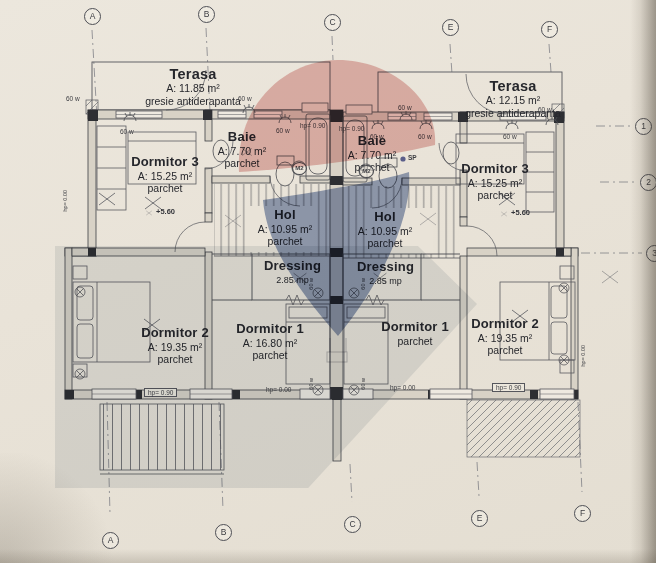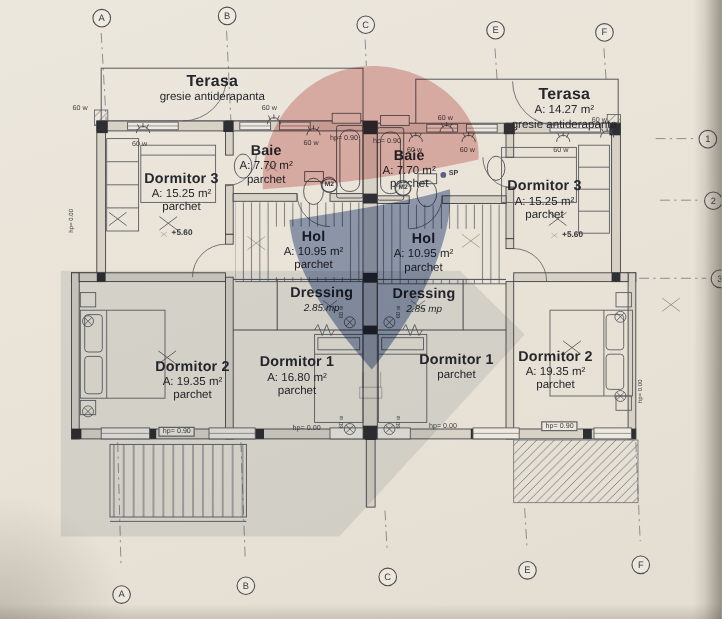--- a/index.html
+++ b/index.html
@@ -5,21 +5,21 @@
   html,body{margin:0;padding:0;background:#777;}
   .stage{position:relative;width:656px;height:563px;overflow:hidden;
     font-family:"Liberation Sans",sans-serif;
     background:linear-gradient(160deg,#ece7dd 0%,#e9e3d8 40%,#e4ded2 100%);}
   .plan,.wm{position:absolute;left:0;top:0;}
   
   .room{position:absolute;text-align:center;color:#26272c;line-height:1.12;}
   .rn{display:block;font-weight:bold;font-size:13px;letter-spacing:.2px;}
   .ra,.rf{display:block;font-size:10.5px;margin-top:1px;}
   .big .rn{font-size:14.5px;}
-  .dress .ra{font-size:9px;font-style:italic;}
+  .dress .ra{font-size:9px;}
   
   .ann{position:absolute;font-size:6.5px;color:#3c3d42;white-space:nowrap;}
   .annv{position:absolute;font-size:5.5px;color:#3c3d42;white-space:nowrap;
         writing-mode:vertical-rl;transform:rotate(180deg);}
   .lvl{font-size:7.5px;font-weight:bold;color:#33343a;}
   .boxed{border:0.8px solid #55565c;background:#ece7dc;padding:0 3px;font-size:6.5px;}
   .m2c{border:0.8px solid #4a4b50;border-radius:50%;width:13px;height:11px;
        text-align:center;line-height:11px;font-size:6px;font-weight:bold;background:rgba(238,233,224,.6);}
   
   .gc{position:absolute;width:15px;height:15px;border:1px solid #4e4f55;border-radius:50%;
@@ -280,25 +280,26 @@
       <rect x="100" y="404" width="124" height="66" fill="url(#vhatch)" stroke="#55565c" stroke-width="0.8"></rect>
       <path d="M100,474 H224" stroke="#55565c" stroke-width="0.8"></path>
     </g>
     <g>
       <rect x="467" y="400" width="113" height="57" fill="url(#dhatch)" stroke="#6a6b70" stroke-width="0.7"></rect>
     </g>
   </svg>
 
   <div class="room big" style="left:118px;top:66px;width:150px">
     <span class="rn">Terasa</span>
+    <span class="ra">A: 11.85 m²</span>
     <span class="rf">gresie antiderapanta</span>
   </div>
   <div class="room big" style="left:438px;top:78px;width:150px">
     <span class="rn">Terasa</span>
-    <span class="ra">A: 14.27 m²</span>
+    <span class="ra">A: 12.15 m²</span>
     <span class="rf">gresie antiderapanta</span>
   </div>
   <div class="room" style="left:95px;top:155px;width:140px">
     <span class="rn">Dormitor 3</span>
     <span class="ra">A: 15.25 m²</span>
     <span class="rf">parchet</span>
   </div>
   <div class="room" style="left:425px;top:162px;width:140px">
     <span class="rn">Dormitor 3</span>
     <span class="ra">A: 15.25 m²</span>

